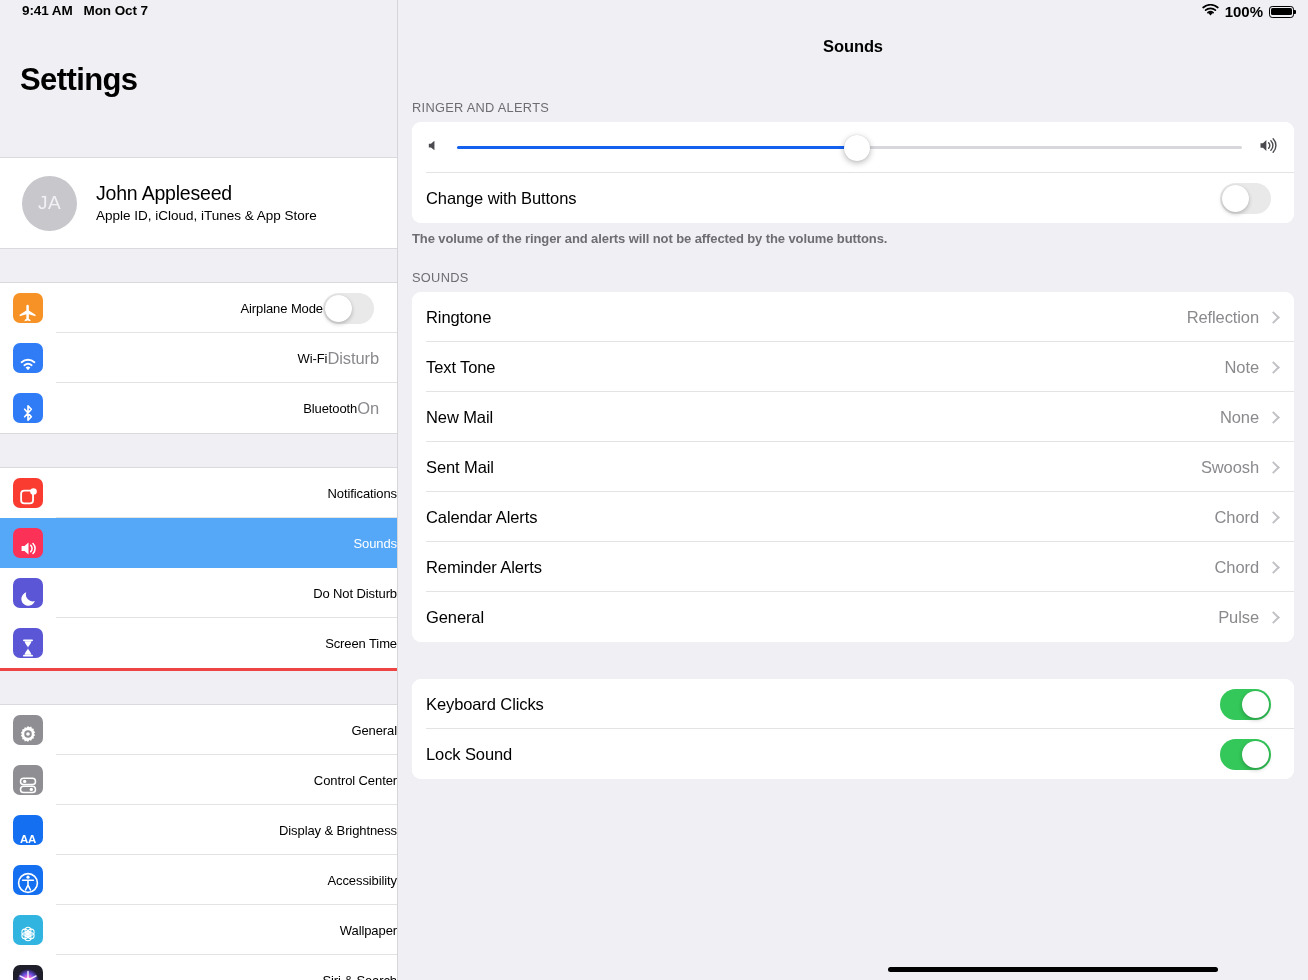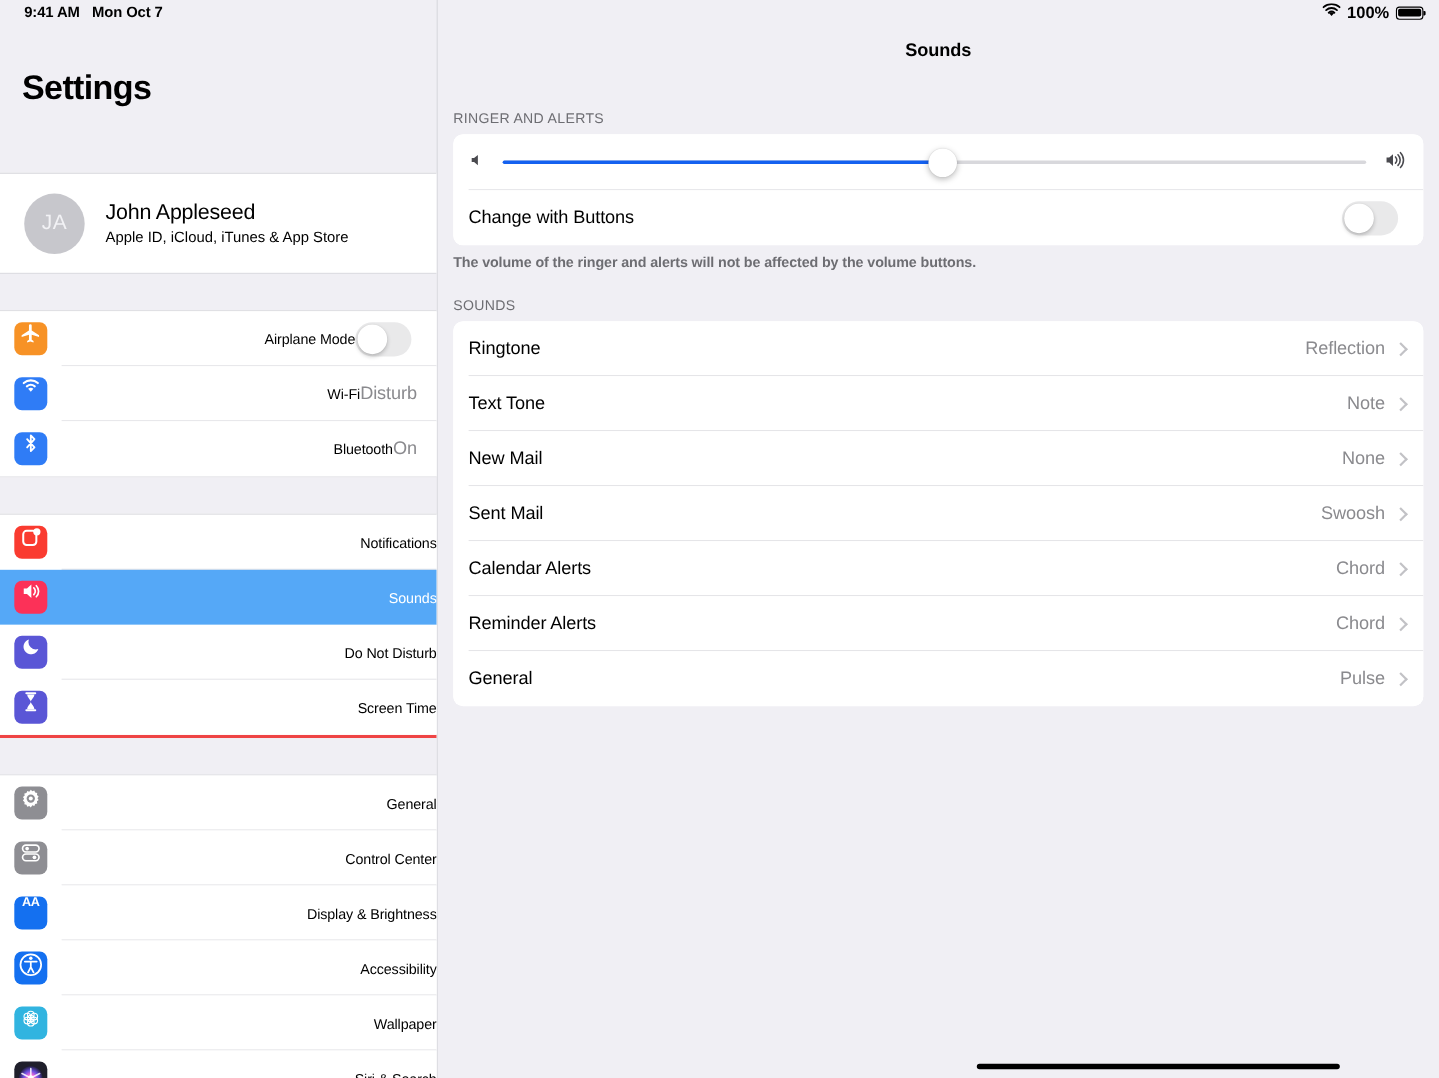--- a/index.html
+++ b/index.html
@@ -76,21 +76,21 @@
   }
   .row .sep {
     position: absolute; left: 56px; right: 0; bottom: 0; height: 1px;
     background: #e3e3e6;
   }
   .row:last-child .sep { display: none; }
   .row.selected { background: #55a8f7; }
   .row.selected .row-label { color: #fff; }
   .ico {
     width: 30px; height: 30px; border-radius: 7px; flex: 0 0 auto;
-    display: flex; align-items: flex-start; justify-content: center;
+    display: flex; align-items: flex-end; justify-content: center;
     position: relative; overflow: hidden;
   }
   .row-label {
     margin-left: 14px; font-size: 13px; color: #000; letter-spacing: -0.1px;
     flex: 1 1 auto;
     text-align: right;
   }
   .row-value { font-size: 16.5px; color: #8a8a8e; margin-right: 18px; letter-spacing: -0.1px;}
 
   
@@ -473,17 +473,33 @@
         </div>
         <div class="mrow">
           <span class="mlabel">General</span>
           <span class="mvalue">Pulse</span>
           <span class="chev"></span>
 
         </div>
       </div>
 
       <div style="height:37px"></div>
+      <div class="card">
+        <div class="mrow">
+          <span class="mlabel">Keyboard Clicks</span>
+          <div class="switch on">
+              <div class="knob"></div>
+            </div>
+          <div class="msep"></div>
+        </div>
+        <div class="mrow">
+          <span class="mlabel">Lock Sound</span>
+          <div class="switch on">
+              <div class="knob"></div>
+            </div>
+
+        </div>
+      </div>
     </div>
 
     <div class="home-ind"></div>
   </div>
 </div>
 
 </body></html>

